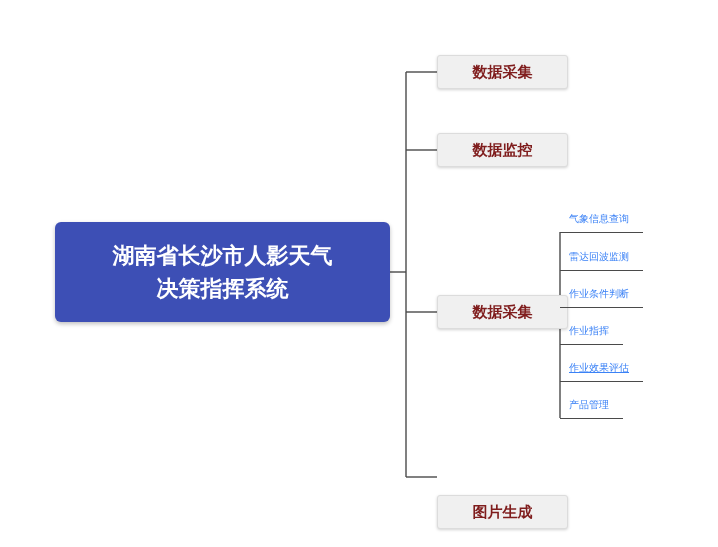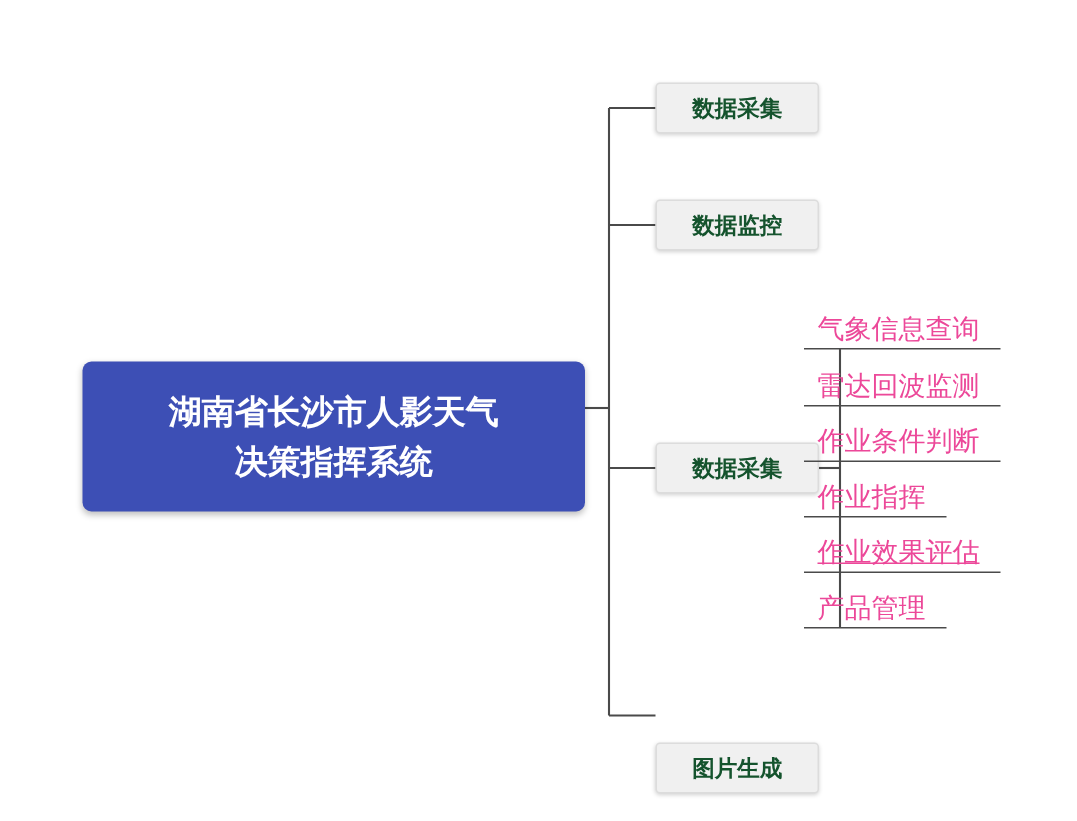--- a/index.html
+++ b/index.html
@@ -34,48 +34,47 @@
     box-shadow: 0 2px 4px rgba(0,0,0,0.25);
     color: #ffffff;
     font-weight: bold;
     font-size: 22px;
     line-height: 33px;
     text-align: center;
     display: flex;
     flex-direction: column;
     justify-content: center;
     cursor: default;
-    margin-top: 19px;
   }
   .branch-node {
     position: absolute;
-    width: 109px;
+    width: 131px;
     height: 34px;
     background: #f0f0f0;
     border: 1px solid #dcdcdc;
     border-radius: 3px;
     box-shadow: 0 1px 3px rgba(0,0,0,0.18);
-    color: #14532d;
+    color: #7f1d1d;
     font-weight: bold;
     font-size: 15px;
     display: flex;
     align-items: center;
     justify-content: center;
     box-sizing: border-box;
     cursor: default;
   }
   .branch-0 { left: 437px; top: 55px; }
   .branch-1 { left: 437px; top: 133px; text-align: center; }
   .branch-2 { left: 437px; top: 295px; }
   .branch-3 { left: 437px; top: 460px; margin-top: 35px; }
   .leaf-node {
     position: absolute;
-    left: 536px;
-    color: #ec4899;
-    font-size: 18px;
+    left: 560px;
+    color: #3b82f6;
+    font-size: 10px;
     line-height: 18px;
     padding: 0 14px 4px 9px;
     border-bottom: 1.4px solid #4a4a4a;
     white-space: nowrap;
     cursor: default;
   }
   .leaf-0 { top: 210px; }
   .leaf-1 { top: 248px; }
   .leaf-2 { top: 285px; }
   .leaf-3 { top: 322px; }

